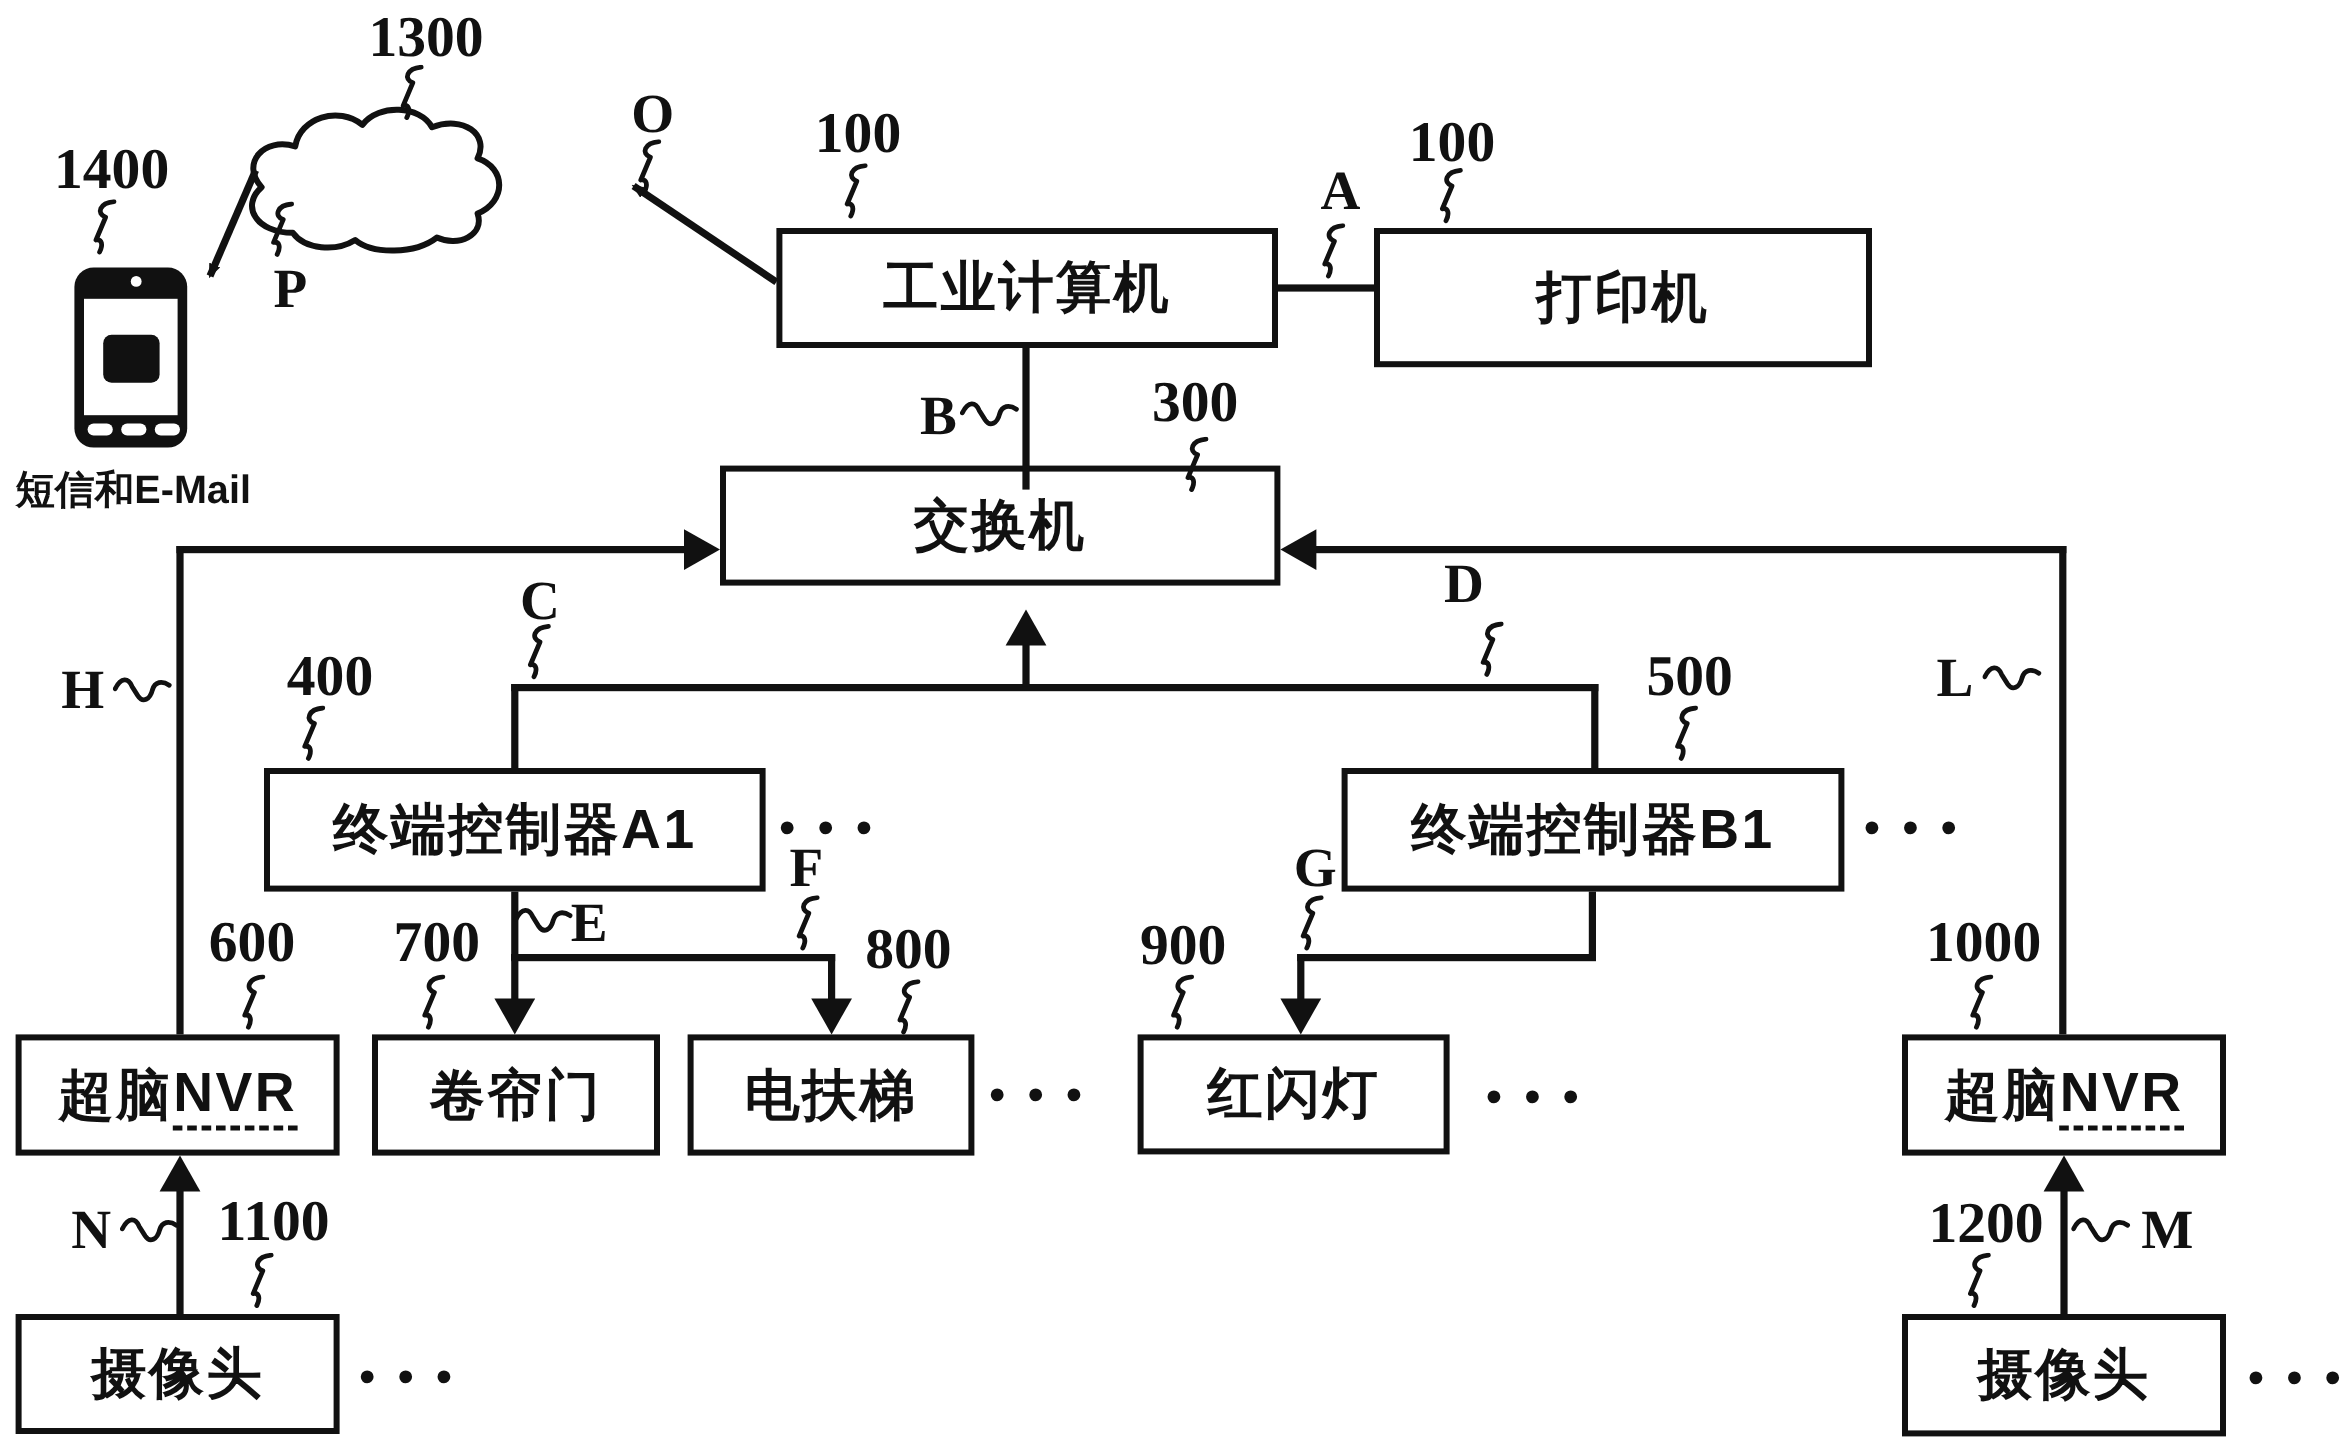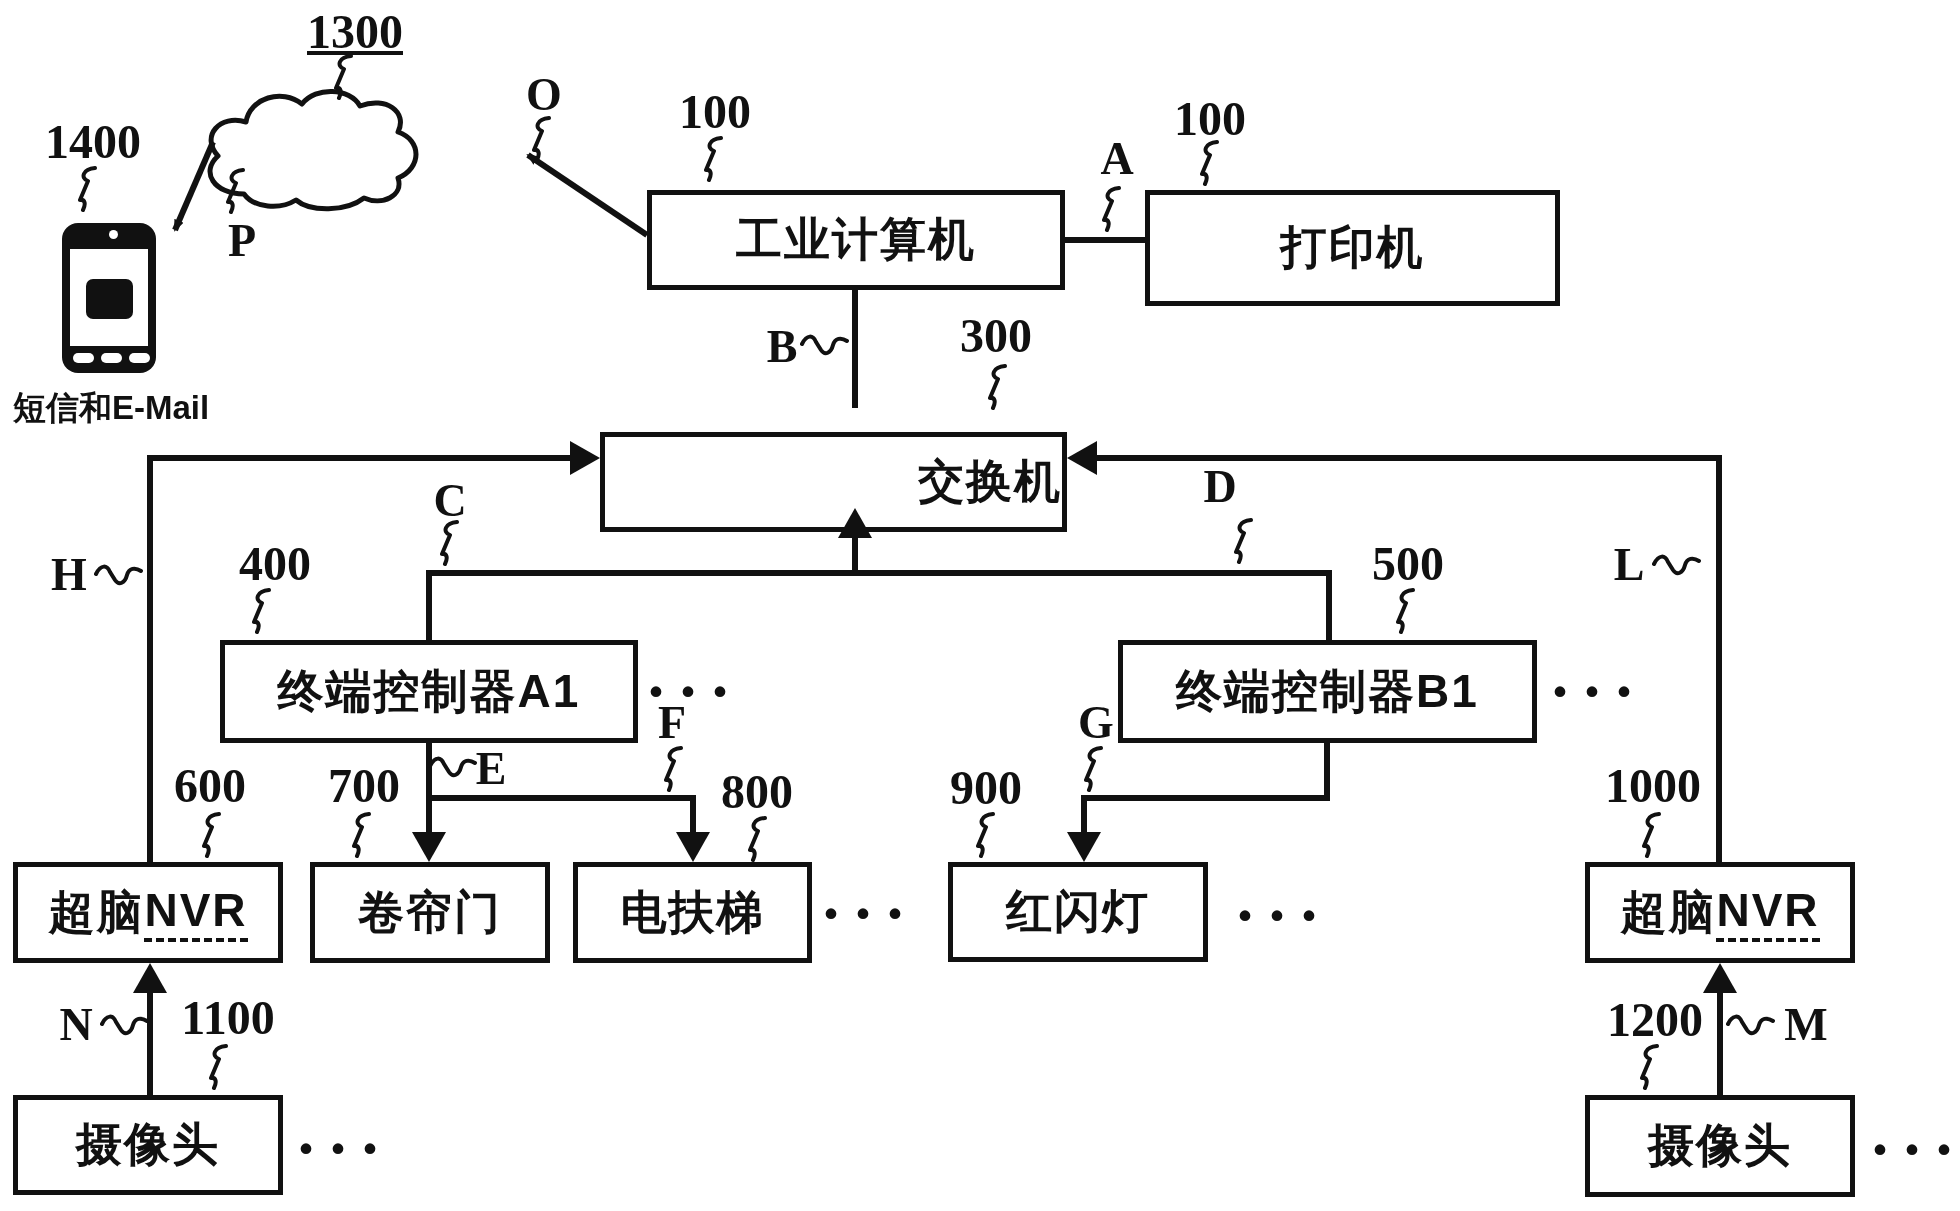--- a/index.html
+++ b/index.html
@@ -58,21 +58,21 @@
   </div>
   <div class="phone-caption">短信和E-Mail</div>
 
   <div id="mount">
       <div class="node" style="left: 647px; top: 190px; width: 418px; height: 100px;">
         <span class="node-label">工业计算机</span>
       </div>
       <div class="node" style="left: 1145px; top: 190px; width: 415px; height: 116px;">
         <span class="node-label">打印机</span>
       </div>
-      <div class="node" style="left: 600px; top: 432px; width: 467px; height: 100px; justify-content: flex-end;">
+      <div class="node" style="left: 600px; top: 388px; width: 467px; height: 100px;">
         <span class="node-label">交换机</span>
       </div>
       <div class="node" style="left: 220px; top: 640px; width: 418px; height: 103px;">
         <span class="node-label">终端控制器A1</span>
       </div>
       <div class="node" style="left: 1118px; top: 640px; width: 419px; height: 103px;">
         <span class="node-label">终端控制器B1</span>
       </div>
       <div class="node" style="left: 13px; top: 862px; width: 270px; height: 101px;">
         <span class="node-label">超脑</span>
@@ -102,21 +102,21 @@
       <div class="ref-label" style="left: 996px; top: 312px;">300</div>
       <div class="ref-label" style="left: 260px; top: 540px; margin-left: 15px;">400</div>
       <div class="ref-label" style="left: 1408px; top: 540px;">500</div>
       <div class="ref-label" style="left: 210px; top: 762px;">600</div>
       <div class="ref-label" style="left: 364px; top: 762px;">700</div>
       <div class="ref-label" style="left: 757px; top: 768px;">800</div>
       <div class="ref-label" style="left: 986px; top: 764px;">900</div>
       <div class="ref-label" style="left: 1653px; top: 762px; text-align: center;">1000</div>
       <div class="ref-label" style="left: 228px; top: 994px;">1100</div>
       <div class="ref-label" style="left: 1655px; top: 996px;">1200</div>
-      <div class="ref-label" style="left: 355px; top: 8px; text-decoration: underline;">1300</div>
+      <div class="ref-label" style="left: 355px; top: 8px;">1300</div>
       <div class="ref-label" style="left: 93px; top: 118px;">1400</div>
       <div class="conn-label" style="left: 1117px; top: 136px;">A</div>
       <div class="conn-label" style="left: 782px; top: 324px;">B</div>
       <div class="conn-label" style="left: 450px; top: 478px;">C</div>
       <div class="conn-label" style="left: 1220px; top: 464px;">D</div>
       <div class="conn-label" style="left: 491px; top: 746px;">E</div>
       <div class="conn-label" style="left: 672px; top: 700px;">F</div>
       <div class="conn-label" style="left: 1096px; top: 700px;">G</div>
       <div class="conn-label" style="left: 69px; top: 552px;">H</div>
       <div class="conn-label" style="left: 1629px; top: 542px;">L</div>

